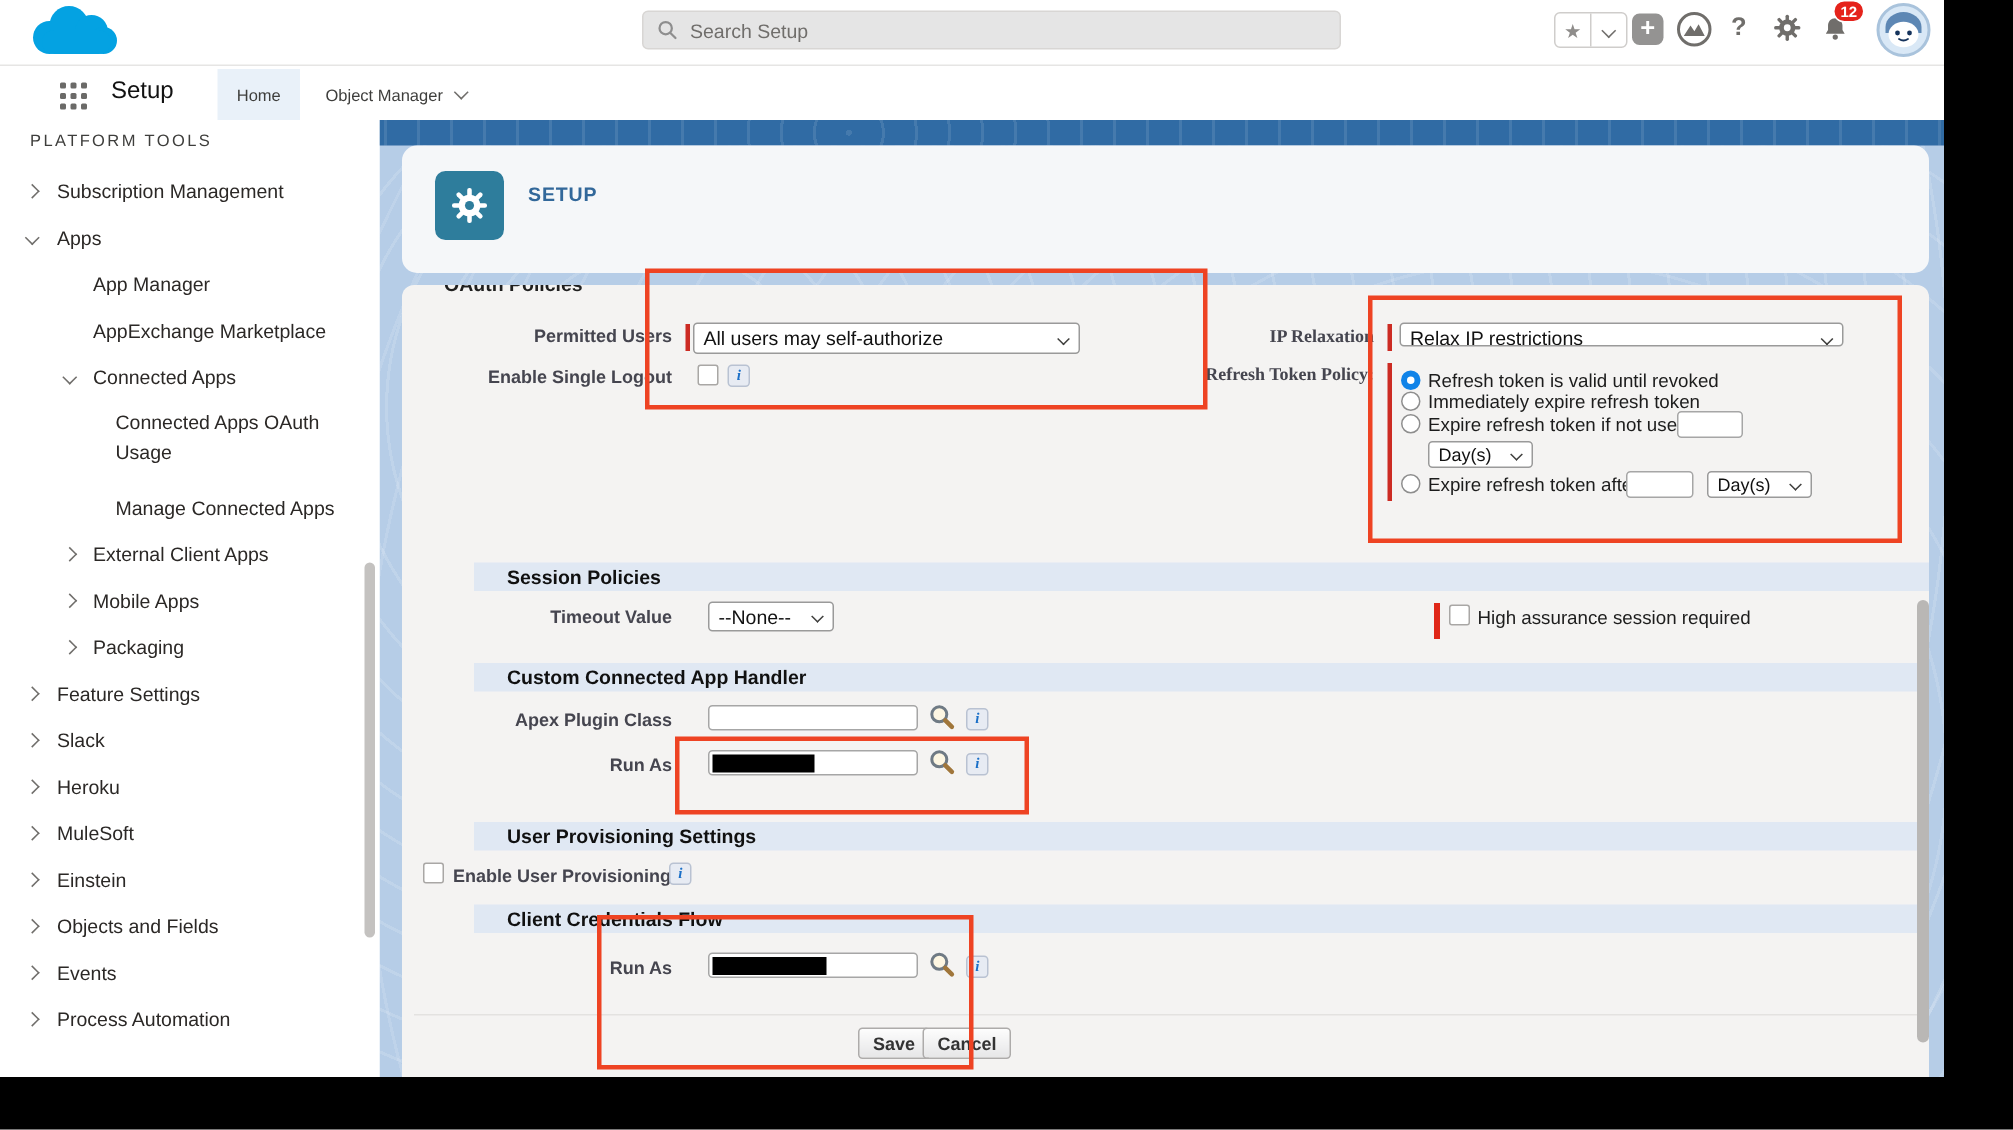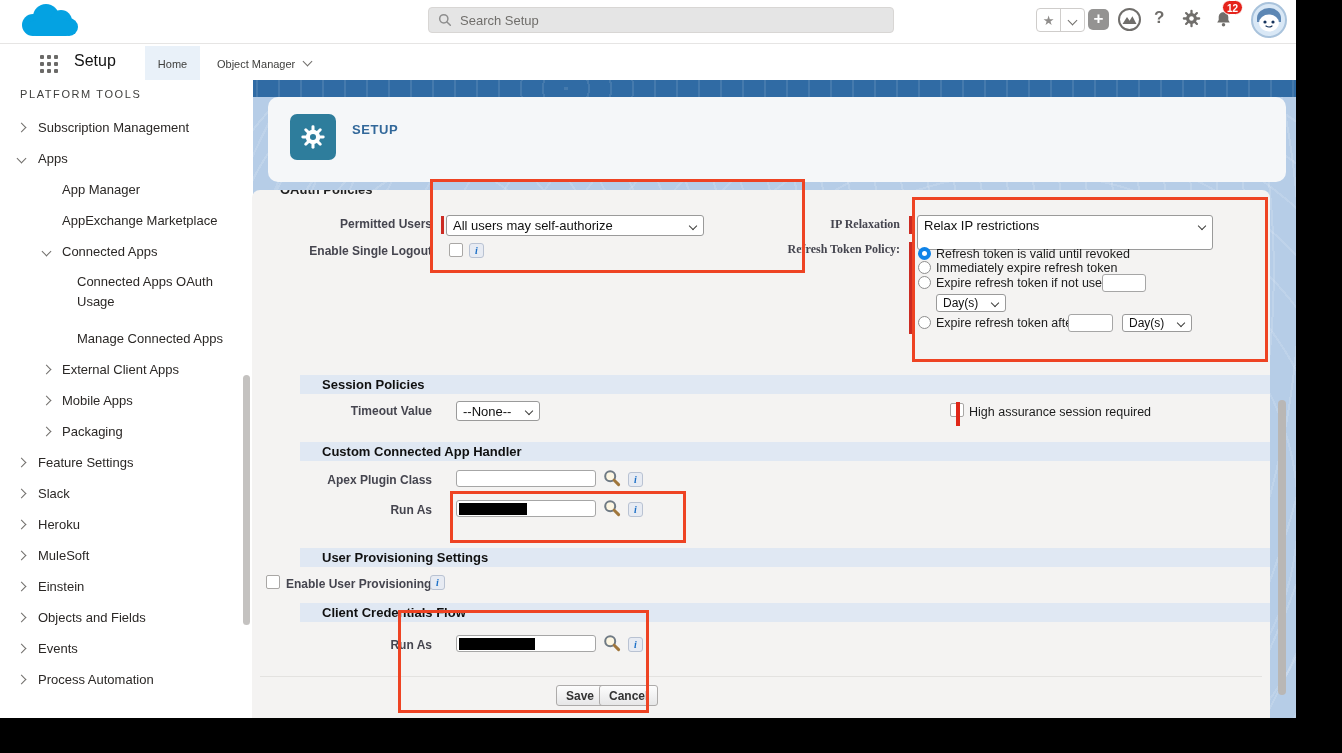--- a/index.html
+++ b/index.html
@@ -61,21 +61,21 @@
             background-image:repeating-radial-gradient(circle at 18% 30%, rgba(255,255,255,.14) 0 2px, rgba(255,255,255,0) 2px 26px),
                              repeating-radial-gradient(circle at 74% 68%, rgba(255,255,255,.12) 0 2px, rgba(255,255,255,0) 2px 34px); }
   .topstrip { position:absolute; left:253px; top:80px; width:1043px; height:17px; background:#306ba4;
               background-image:repeating-radial-gradient(circle at 30% 50%, rgba(255,255,255,.10) 0 2px, rgba(255,255,255,0) 2px 22px); }
   .banner-card { position:absolute; left:268px; top:97px; width:1018px; height:85px; background:#f5f7f9; border-radius:10px; }
   .setup-tile { position:absolute; left:22px; top:17px; width:46px; height:46px; background:#2e7d9c; border-radius:7px;
                 display:flex; align-items:center; justify-content:center; }
   .banner-eyebrow { position:absolute; left:84px; top:25px; font-size:13px; font-weight:bold; letter-spacing:.6px; color:#32689a; }
 
   
-  .form-card { position:absolute; left:252px; top:190px; width:1018px; height:528px; background:#f4f3f2;
+  .form-card { position:absolute; left:268px; top:190px; width:1018px; height:528px; background:#f4f3f2;
                border-radius:8px 8px 0 0; overflow:hidden; font-size:12px; }
   .cliphead { position:absolute; left:28px; top:0; height:9px; overflow:hidden; }
   .cliphead span { display:block; transform:translateY(-8px); font-weight:bold; font-size:13px; color:#1f1f1f; }
   .flbl { position:absolute; left:0; width:180px; text-align:right; font-weight:bold; color:#45454f; }
   .flblr { position:absolute; left:460px; width:188px; text-align:right; font-weight:bold; color:#45454f;font-family:Liberation Serif, serif; }
   .req { position:absolute; width:3px; background:#cc2b23; }
   .sel { position:absolute; background:#fff; border:1px solid #9a9a9a; border-radius:3px; font-size:13px; color:#111;
          padding:2px 18px 0 6px; white-space:nowrap; overflow:hidden; }
   .schev { position:absolute; right:7px; top:7px; width:6px; height:6px; border-right:1.6px solid #3e3e3c;
            border-bottom:1.6px solid #3e3e3c; transform:rotate(45deg); }
@@ -246,21 +246,21 @@
     <div class="sel" style="left:194px; top:25px; width:258px; height:21px;">
       <span>All users may self-authorize</span>
       <i class="schev"></i>
     </div>
     <div class="flbl" style="top:54px;">Enable Single Logout</div>
     <div class="cb" style="left:197px; top:53px;"></div>
     <div class="info" style="left:217px; top:53px;">i</div>
 
     <div class="flblr" style="top:27px;">IP Relaxation</div>
     <div class="req" style="left:657px; top:26px; height:18px;"></div>
-    <div class="sel" style="left:665px; top:25px; width:296px; height:35px;">
+    <div class="sel" style="left:665px; top:25px; width:296px; height:16px;">
       <span>Relax IP restrictions</span>
       <i class="schev"></i>
     </div>
     <div class="flblr" style="top:52px;">Refresh Token Policy:</div>
     <div class="req" style="left:657px; top:52px; height:92px;"></div>
 
     <div class="radio on" style="left:666px; top:57px;"></div>
     <div class="rlab" style="left:684px; top:57px;">Refresh token is valid until revoked</div>
     <div class="radio" style="left:666px; top:71px;"></div>
     <div class="rlab" style="left:684px; top:71px;">Immediately expire refresh token</div>

